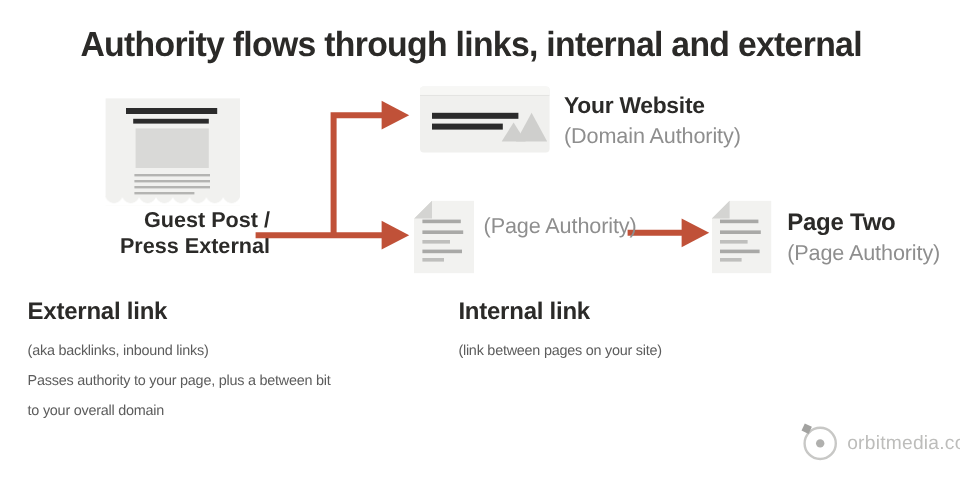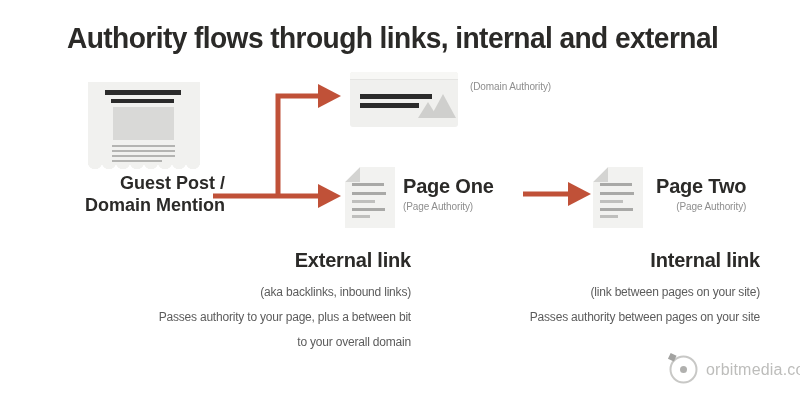--- a/index.html
+++ b/index.html
@@ -57,32 +57,32 @@
     border-left:15px solid transparent;border-bottom:15px solid #d4d4d2;}
   .pg-line{position:absolute;left:7px;height:3px;background:var(--icon-line);}
   .pg-l1{top:16px;width:32px;} .pg-l2{top:25px;width:34px;}
   .pg-l3{top:33px;width:23px;background:#bfbfbd;}
   .pg-l4{top:41px;width:33px;} .pg-l5{top:48px;width:18px;background:#bfbfbd;}
 
   
   .node-label{position:absolute;}
   .website-label{left:470px;top:78px;}
   .pageone-label{left:403px;top:175px;}
-  .pagetwo-label{left:656px;top:175px;text-align:right;}
+  .pagetwo-label{left:656px;top:175px;}
   .node-title{font-size:20px;font-weight:700;color:var(--heading);letter-spacing:-0.2px;}
   .website-label .node-title{font-size:19px;}
-  .node-sub{font-size:10px;color:var(--subtle-text);margin-top:3px;letter-spacing:-0.1px;}
+  .node-sub{font-size:18px;color:var(--subtle-text);margin-top:3px;letter-spacing:-0.1px;}
 
   
   .arrows{position:absolute;left:0;top:0;pointer-events:none;}
   .arrows path{stroke:var(--arrow);stroke-width:5;fill:none;}
   .arrows polygon{fill:var(--arrow);}
 
   
-  .explain{position:absolute;top:249px;text-align:right;}
+  .explain{position:absolute;top:249px;text-align:left;}
   .explain-external{left:23px;width:388px;}
   .explain-internal{left:382px;width:378px;}
   .explain-heading{font-size:20px;font-weight:700;color:var(--heading);margin-bottom:8px;letter-spacing:-0.2px;}
   .explain-line{font-size:12px;color:var(--body-text);line-height:25px;letter-spacing:-0.2px;}
 
   
   .brand-logo{position:absolute;left:666px;top:352px;}
   .brand-text{position:absolute;left:706px;top:361px;font-size:16px;color:var(--logo-gray);letter-spacing:0.2px;}
 </style>
 </head>
@@ -97,21 +97,21 @@
     <div class="gp-bar2"></div>
     <div class="gp-img"></div>
     <div class="gp-line gp-l1"></div>
     <div class="gp-line gp-l2"></div>
     <div class="gp-line gp-l3"></div>
     <div class="gp-line gp-l4"></div>
     <div class="gp-scallop"></div>
   </div>
   <div class="gp-label">
     <div>Guest Post /</div>
-    <div>Domain Mention</div>
+    <div>Press External</div>
   </div>
 
   <svg class="arrows" width="800" height="400" viewBox="0 0 800 400" aria-hidden="true">
     <g>
       <path d="M213,196 L320,196"></path>
       <polygon points="318,184 341,196 318,208"></polygon>
     </g>
     <g>
       <path d="M278,198 L278,96 L320,96"></path>
       <polygon points="318,84 341,96 318,108"></polygon>
@@ -125,33 +125,33 @@
   <div class="site-icon">
     <div class="site-top"></div>
     <div class="site-bar1"></div>
     <div class="site-bar2"></div>
     <svg class="site-mountains" width="38" height="32" viewBox="0 0 38 32" aria-hidden="true">
       <polygon points="12,30 25,6 38,30" fill="#cfcfcd"></polygon>
       <polygon points="0,30 10,14 20,30" fill="#cfcfcd"></polygon>
     </svg>
   </div>
   <div class="node-label website-label">
+    <div class="node-title">Your Website</div>
     <div class="node-sub">(Domain Authority)</div>
   </div>
 
   <div class="page-icon page-one">
     <div class="page-fold"></div>
     <div class="pg-line pg-l1"></div>
     <div class="pg-line pg-l2"></div>
     <div class="pg-line pg-l3"></div>
     <div class="pg-line pg-l4"></div>
     <div class="pg-line pg-l5"></div>
   </div>
   <div class="node-label pageone-label">
-    <div class="node-title">Page One</div>
     <div class="node-sub">(Page Authority)</div>
   </div>
 
   <div class="page-icon page-two">
     <div class="page-fold"></div>
     <div class="pg-line pg-l1"></div>
     <div class="pg-line pg-l2"></div>
     <div class="pg-line pg-l3"></div>
     <div class="pg-line pg-l4"></div>
     <div class="pg-line pg-l5"></div>
@@ -164,21 +164,20 @@
   <div class="explain explain-external">
     <div class="explain-heading">External link</div>
     <div class="explain-line">(aka backlinks, inbound links)</div>
     <div class="explain-line">Passes authority to your page, plus a between bit</div>
     <div class="explain-line">to your overall domain</div>
   </div>
 
   <div class="explain explain-internal">
     <div class="explain-heading">Internal link</div>
     <div class="explain-line">(link between pages on your site)</div>
-    <div class="explain-line">Passes authority between pages on your site</div>
   </div>
 
   <svg class="brand-logo" width="36" height="36" viewBox="0 0 36 36" aria-hidden="true">
     <circle cx="17.5" cy="17.5" r="13" fill="none" stroke="#c8c8c6" stroke-width="2"></circle>
     <circle cx="17.5" cy="17.5" r="3.5" fill="#b0b0ae"></circle>
     <rect x="3" y="2" width="6.5" height="6.5" fill="#a2a2a0" transform="rotate(25 6.25 5.25)"></rect>
   </svg>
   <div class="brand-text">orbitmedia.com</div>
 
 </div>

